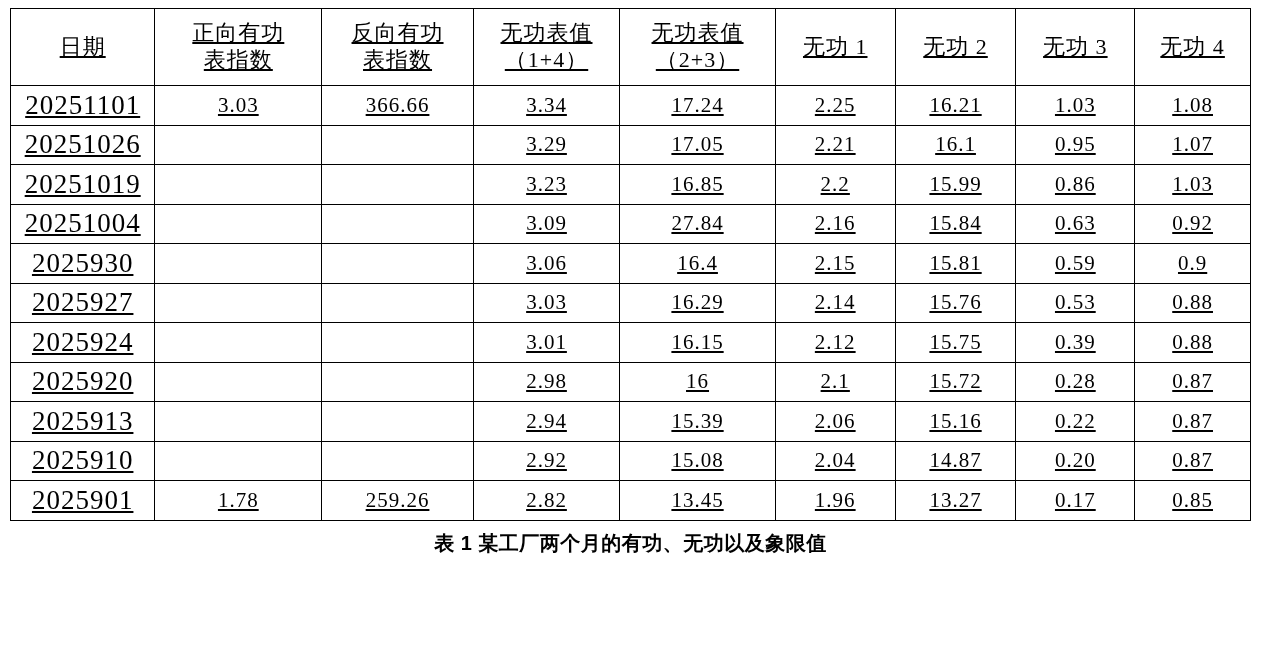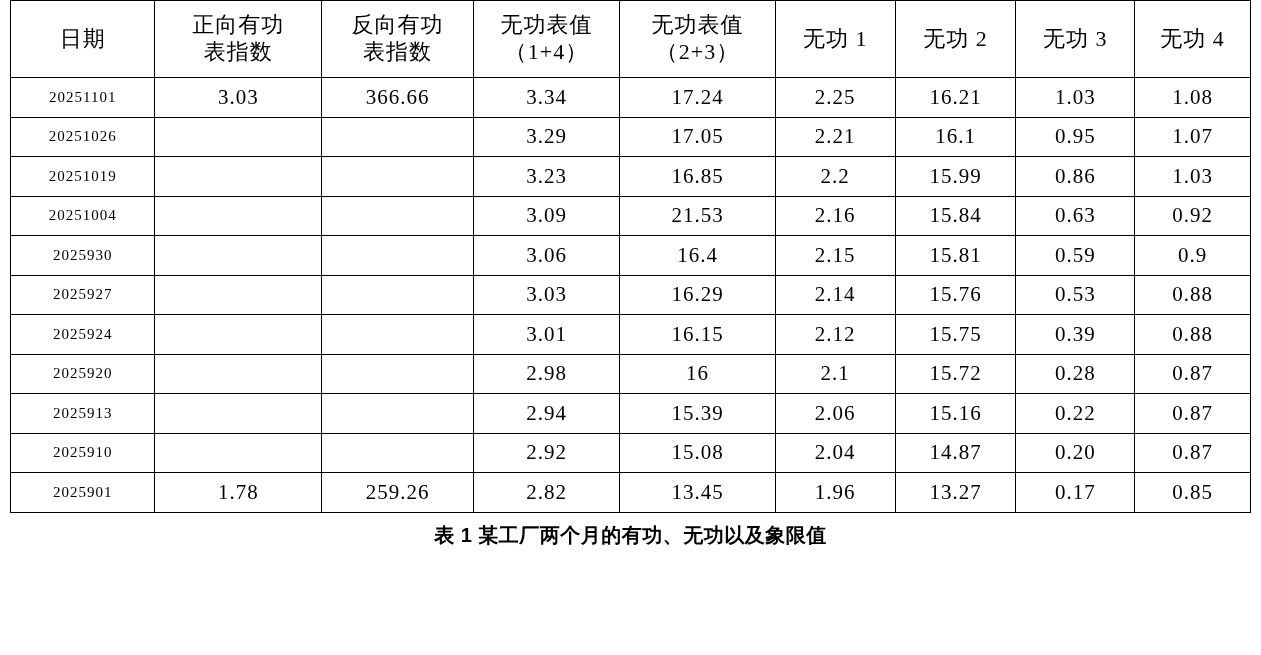--- a/index.html
+++ b/index.html
@@ -16,22 +16,23 @@
   }
   .page {
     width: 1261px;
     height: 655px;
     position: relative;
     box-sizing: border-box;
   }
   table.data-table {
     border-collapse: collapse;
     width: 1241px;
-    margin: 0 10px 0 10px;
+    margin: 8px 10px 0 10px;
     table-layout: fixed;
+    text-decoration: underline;
   }
   table.data-table th,
   table.data-table td {
     border: 1px solid #000000;
     text-align: center;
     vertical-align: middle;
     font-size: 21px;
     letter-spacing: 1px;
     padding: 0;
   }
@@ -39,21 +40,21 @@
     height: 76px;
     font-weight: normal;
     line-height: 1.22;
     font-size: 22px;
   }
   table.data-table tbody td {
     height: 38.5px;
     font-weight: normal;
   }
   table.data-table tbody td.date-cell {
-    font-size: 15px;
+    font-size: 27px;
   }
   .hdr-line {
     display: block;
   }
   .caption {
     text-align: center;
     font-size: 20px;
     margin-top: 9px;
     letter-spacing: 0.5px;
     font-family: "Liberation Sans", "DejaVu Sans", sans-serif;
@@ -154,21 +155,21 @@
           <td>2.2</td>
           <td>15.99</td>
           <td>0.86</td>
           <td>1.03</td>
         </tr>
         <tr>
           <td class="date-cell">20251004</td>
           <td></td>
           <td></td>
           <td>3.09</td>
-          <td>21.53</td>
+          <td>27.84</td>
           <td>2.16</td>
           <td>15.84</td>
           <td>0.63</td>
           <td>0.92</td>
         </tr>
         <tr>
           <td class="date-cell">2025930</td>
           <td></td>
           <td></td>
           <td>3.06</td>

